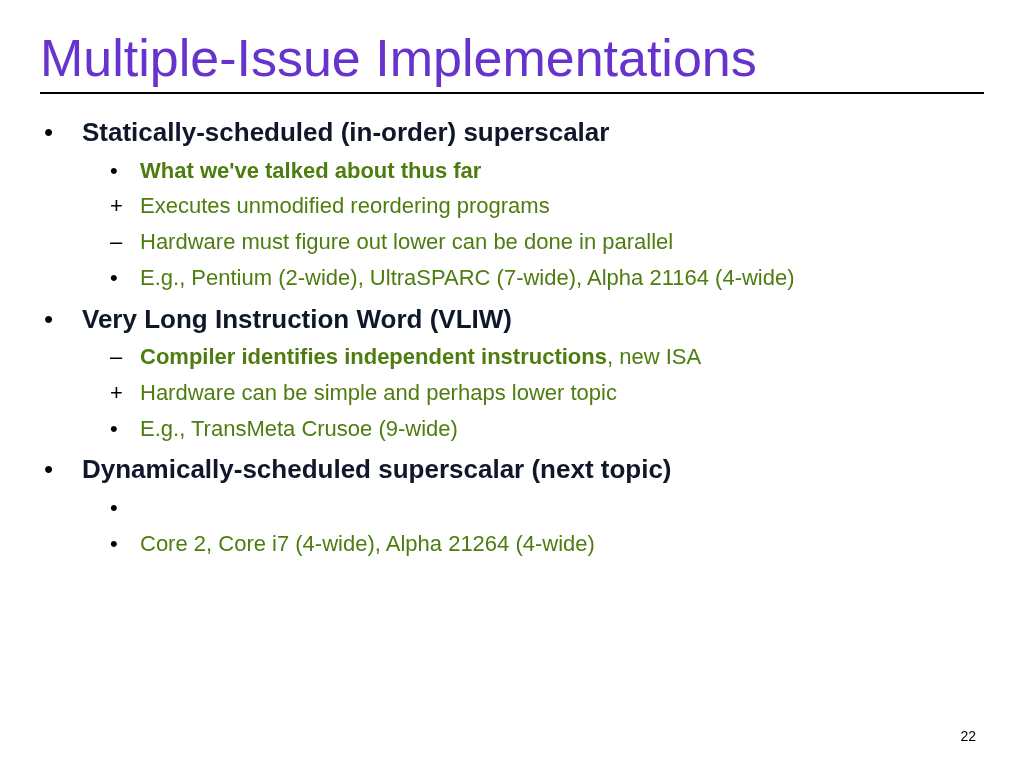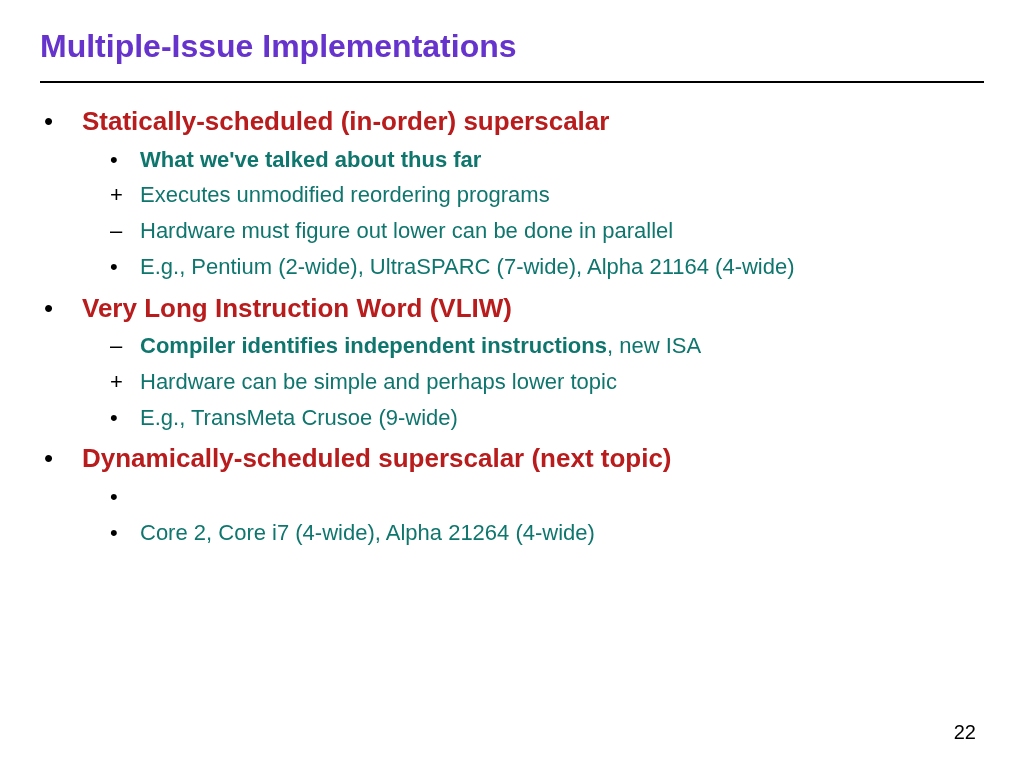--- a/index.html
+++ b/index.html
@@ -15,23 +15,23 @@
       position: relative;
       overflow: hidden;
     }
     .slide {
       padding: 28px 40px 40px 40px;
       height: 100%;
       position: relative;
     }
     .title {
       color: #6633cc;
-      font-size: 32px;
-      font-weight: bold;
-      margin-bottom: 16px;
+      font-size: 52px;
+      font-weight: normal;
+      margin-bottom: 4px;
     }
     .title-underline {
       border-bottom: 2.5px solid black;
       margin-bottom: 22px;
     }
     .content {
       padding-left: 4px;
     }
     .l1 {
       display: flex;
@@ -40,21 +40,21 @@
     .l1 .bullet {
       font-size: 26px;
       color: black;
       width: 38px;
       flex-shrink: 0;
       line-height: 1.3;
     }
     .l1 .text {
       font-size: 26px;
       font-weight: bold;
-      color: #b91c1c;
+      color: #0f172a;
       line-height: 1.3;
     }
     .l2-group {
       margin-left: 66px;
       margin-bottom: 10px;
     }
     .l2 {
       display: flex;
       margin-bottom: 6px;
     }
@@ -64,31 +64,31 @@
       width: 30px;
       flex-shrink: 0;
       line-height: 1.35;
       text-align: left;
     }
     .l2 .bullet.minus {
       font-size: 22px;
     }
     .l2 .text {
       font-size: 22px;
-      color: #0f766e;
+      color: #4d7c0f;
       line-height: 1.35;
     }
     .l2 .text .bold-part {
       font-weight: bold;
     }
     .page-number {
       position: absolute;
       bottom: 24px;
       right: 48px;
-      font-size: 20px;
+      font-size: 14px;
       color: black;
     }
   </style>
 </head>
 <body>
 
 <div class="slide">
   <h1 class="title">Multiple-Issue Implementations</h1>
   <div class="title-underline"></div>
 

